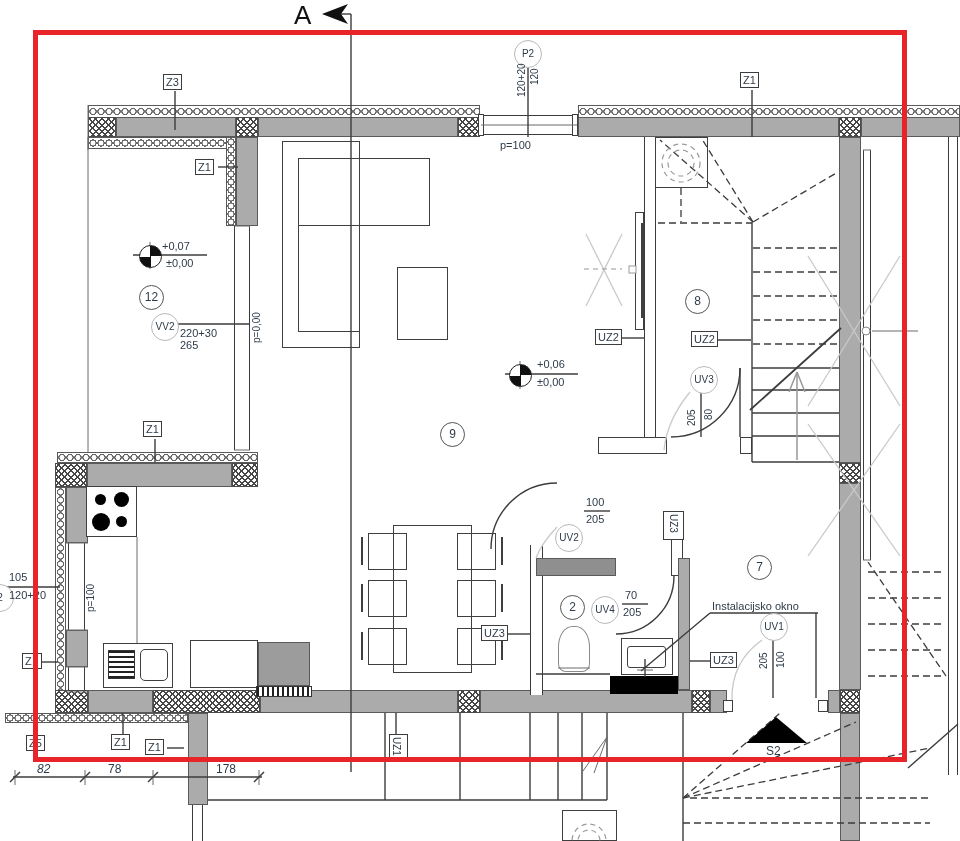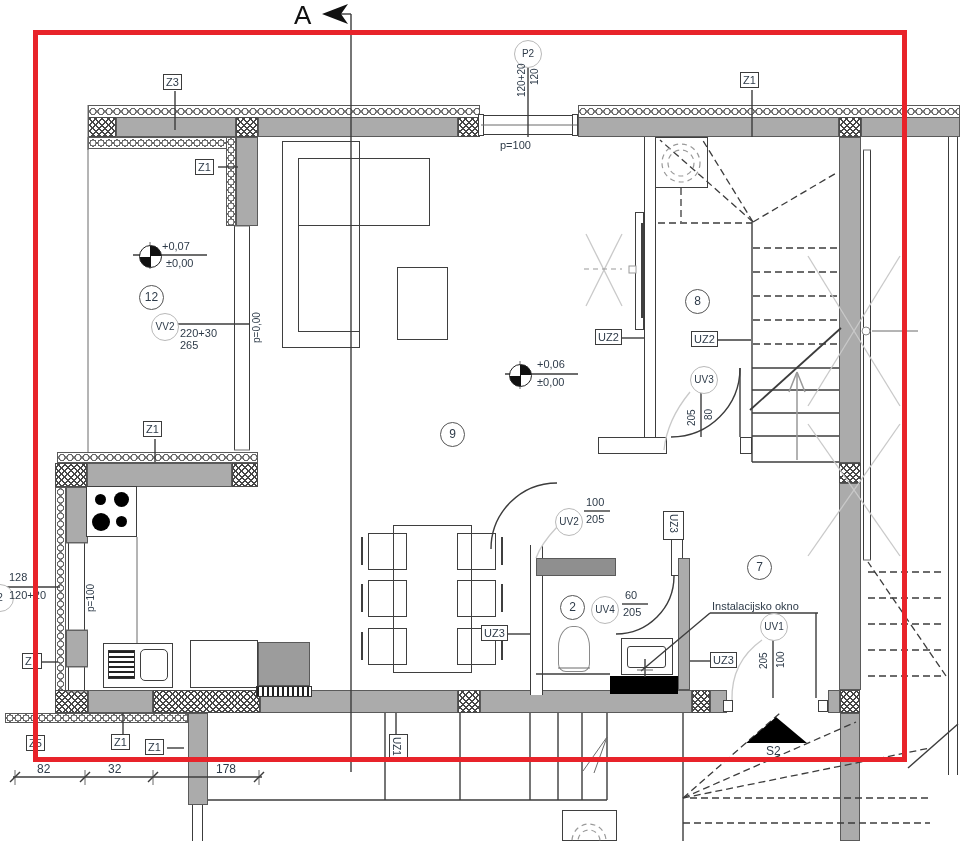--- a/index.html
+++ b/index.html
@@ -322,39 +322,39 @@
   <div class="rcirc" style="left:685px;top:289px;">8</div>
   <div class="rcirc" style="left:560px;top:595px;">2</div>
   <div class="rcirc" style="left:747px;top:555px;">7</div>
 
   <div class="ocirc" style="left:151px;top:313px;">VV2</div>
   <div class="txt" style="left:180px;top:311px;margin-top:28px;">265</div>
   <div class="txt" style="left:180px;top:327px;">220+30</div>
   <div class="vt" style="left:251px;top:343px;">p=0,00</div>
 
   <div class="ocirc" style="left:-14px;top:584px;">2</div>
-  <div class="txt" style="left:9px;top:571px;">128</div>
+  <div class="txt" style="left:9px;top:571px;">105</div>
   <div class="txt" style="left:9px;top:589px;">120+20</div>
   <div class="vt" style="left:85px;top:612px;">p=100</div>
 
   <div class="lbl" style="left:22px;top:653px;width:14px;overflow:hidden;">Z</div>
 
   <div class="lbl" style="left:595px;top:329px;">UZ2</div>
   <div class="lbl" style="left:691px;top:331px;">UZ2</div>
 
   <div class="ocirc" style="left:690px;top:366px;">UV3</div>
   <div class="vt" style="left:703px;top:420px;">80</div>
   <div class="vt" style="left:686px;top:426px;">205</div>
 
-  <div class="ocirc" style="left:555px;top:508px;">UV2</div>
+  <div class="ocirc" style="left:555px;top:524px;">UV2</div>
   <div class="txt" style="left:586px;top:496px;">100</div>
   <div class="txt" style="left:586px;top:513px;">205</div>
 
   <div class="ocirc" style="left:591px;top:596px;">UV4</div>
-  <div class="txt" style="left:625px;top:589px;">60</div>
+  <div class="txt" style="left:625px;top:589px;">70</div>
   <div class="txt" style="left:623px;top:606px;">205</div>
 
   <div class="lbl" style="left:663px;top:511px;width:15px;height:27px;"></div>
   <div class="vtc" style="left:679px;top:514px;">UZ3</div>
 
   <div class="lbl" style="left:481px;top:625px;">UZ3</div>
   <div class="lbl" style="left:710px;top:652px;">UZ3</div>
 
   <div class="txt" style="left:712px;top:600px;">Instalacijsko okno</div>
 
@@ -364,18 +364,18 @@
 
   <div class="txt" style="left:766px;top:744px;font-size:12px;">S2</div>
 
   <div class="lbl" style="left:26px;top:735px;">Z5</div>
   <div class="lbl" style="left:111px;top:734px;">Z1</div>
   <div class="lbl" style="left:145px;top:739px;">Z1</div>
 
   <div class="lbl" style="left:389px;top:734px;width:13px;height:24px;"></div>
   <div class="vtc" style="left:402px;top:737px;">UZ1</div>
 
-  <div class="txt" style="left:37px;top:762px;font-size:12px;">82</div>
-  <div class="txt" style="left:108px;top:762px;font-size:12px;">32</div>
+  <div class="txt" style="left:37px;top:762px;font-size:12px;font-style:italic;">82</div>
+  <div class="txt" style="left:108px;top:762px;font-size:12px;">78</div>
   <div class="txt" style="left:216px;top:762px;font-size:12px;">178</div>
 
   <div id="redbox"></div>
 </div>
 
 </body></html>

